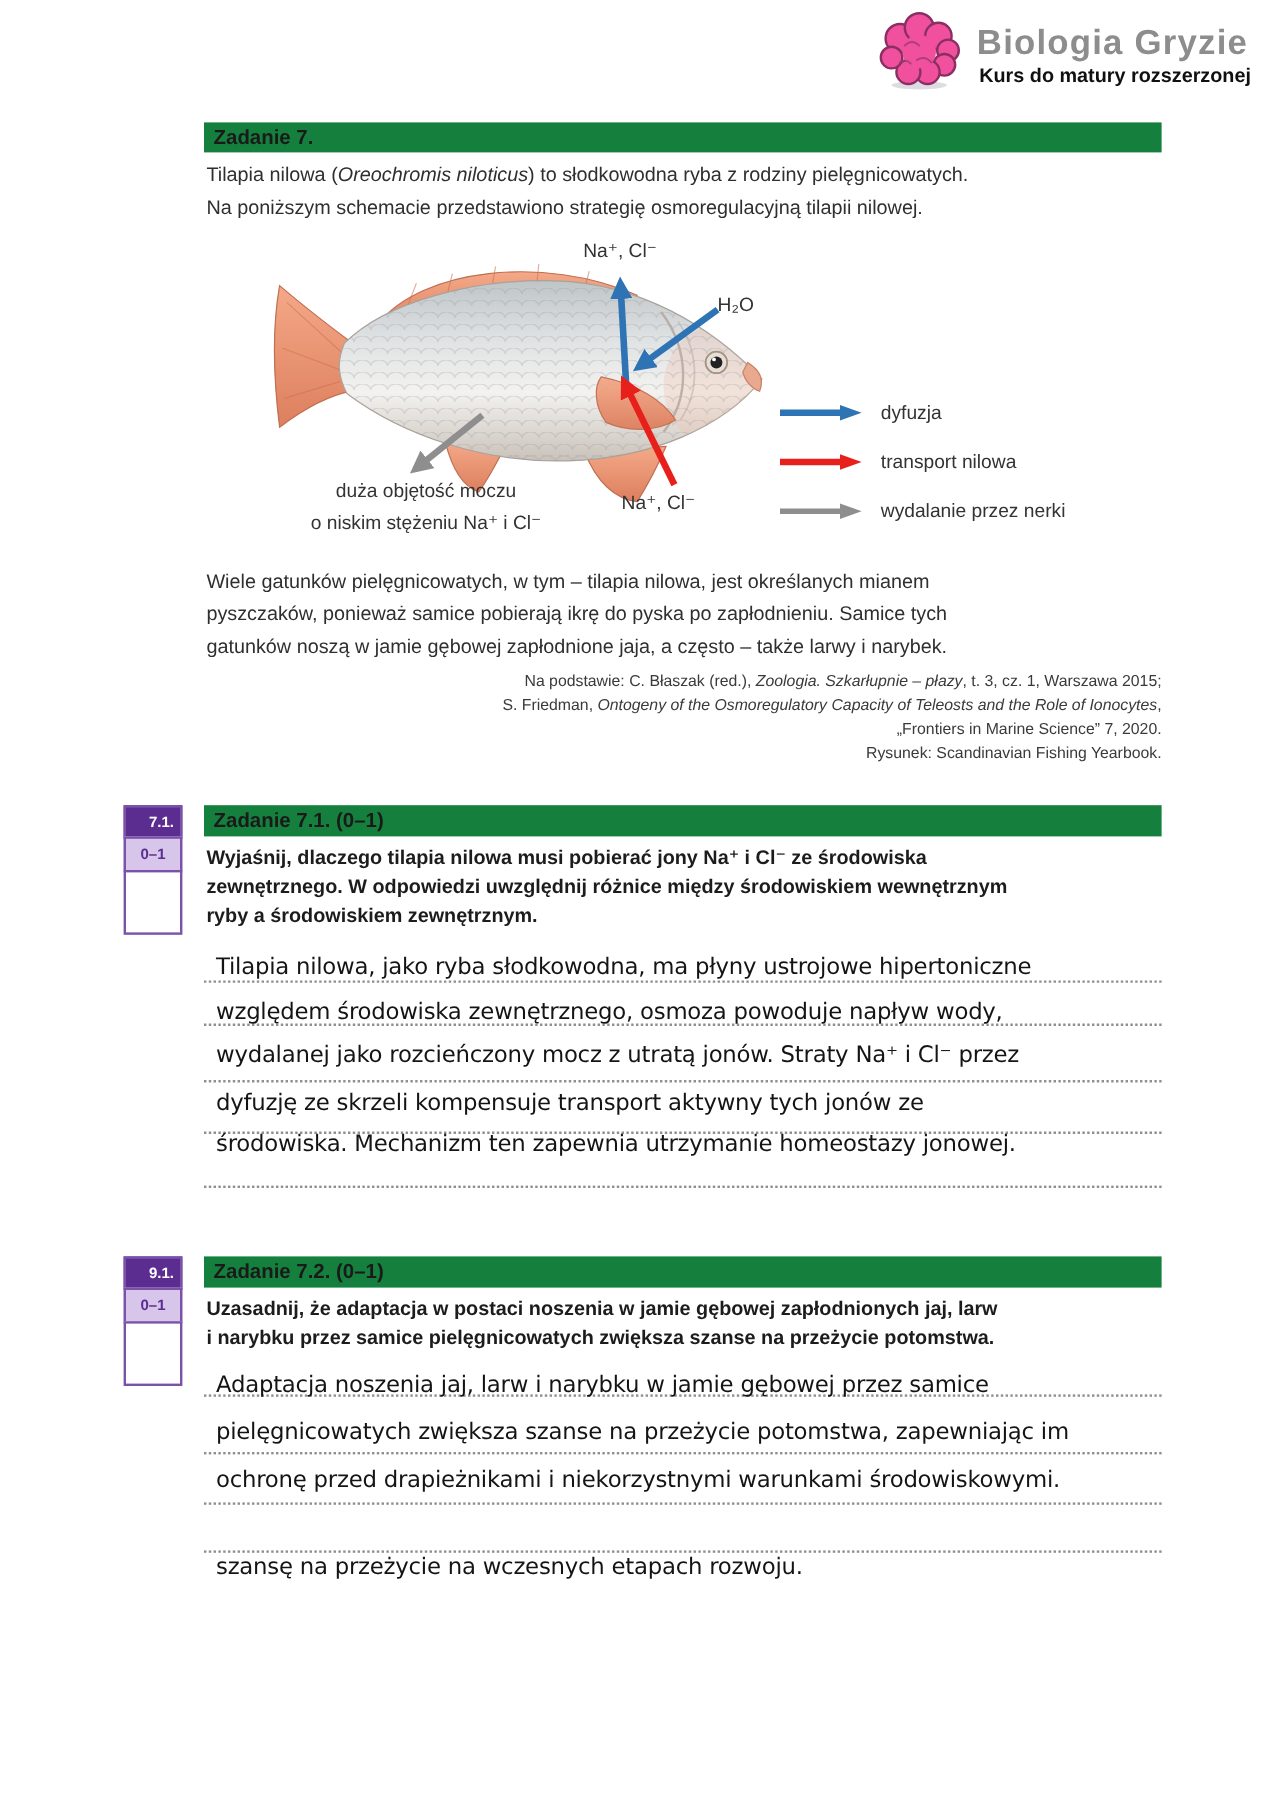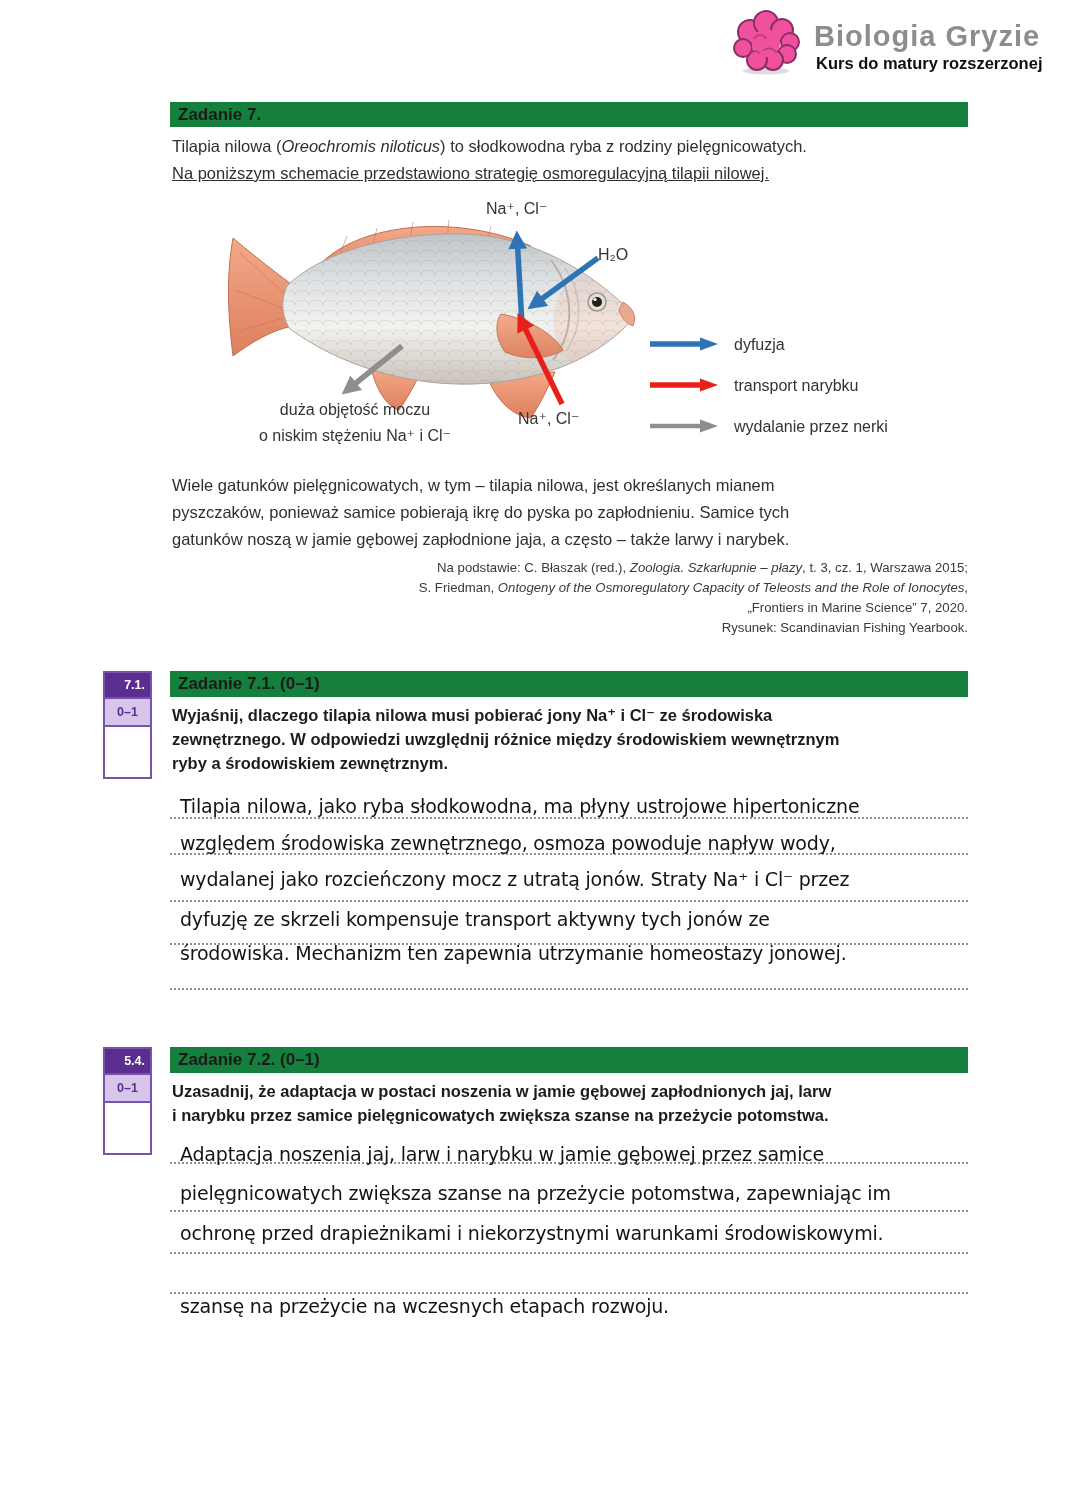--- a/index.html
+++ b/index.html
@@ -66,21 +66,21 @@
         <path d="M20,44 q5,-3 9,1"></path>
       </g>
     </svg>
   </div>
   <div class="abs brand nowrap" style="left:814px;top:20px;">Biologia Gryzie</div>
   <div class="abs brand-sub nowrap" style="left:816px;top:54px;">Kurs do matury rozszerzonej</div>
 
   <div class="abs banner" style="left:170px;top:102px;width:790px;">Zadanie 7.</div>
 
   <div class="abs txt nowrap" style="left:172px;top:133px;"><span>Tilapia nilowa (</span><span class="it">Oreochromis niloticus</span><span>) to słodkowodna ryba z rodziny pielęgnicowatych.</span></div>
-  <div class="abs txt nowrap" style="left:172px;top:160px;text-decoration:underline;">Na poniższym schemacie przedstawiono strategię osmoregulacyjną tilapii nilowej.</div>
+  <div class="abs txt nowrap" style="left:172px;top:160px;">Na poniższym schemacie przedstawiono strategię osmoregulacyjną tilapii nilowej.</div>
 
   <div class="abs" style="left:170px;top:196px;width:798px;height:262px;">
 
     <svg class="abs" style="left:55px;top:14px;" width="415" height="215" viewBox="0 0 415 215">
       <defs>
         <linearGradient id="bodyGrad" x1="0" y1="0" x2="0" y2="1">
           <stop offset="0" stop-color="#bfc4c7"></stop>
             <stop offset="0.32" stop-color="#dfe2e3"></stop>
           <stop offset="0.62" stop-color="#f3f2ef"></stop>
             <stop offset="1" stop-color="#cac2ba"></stop>
@@ -166,21 +166,21 @@
           <line x1="2" y1="8" x2="52" y2="8" stroke="#2e74b5" stroke-width="5.5"></line>
             <polygon points="52,1.5 52,14.5 70,8" fill="#2e74b5"></polygon>
         </svg>
         <span class="lbl">dyfuzja</span>
       </div>
       <div class="legend-row">
         <svg width="72" height="16" viewBox="0 0 72 16">
           <line x1="2" y1="8" x2="52" y2="8" stroke="#e8201c" stroke-width="5.5"></line>
             <polygon points="52,1.5 52,14.5 70,8" fill="#e8201c"></polygon>
         </svg>
-        <span class="lbl">transport narybku</span>
+        <span class="lbl">transport nilowa</span>
       </div>
       <div class="legend-row">
         <svg width="72" height="16" viewBox="0 0 72 16">
           <line x1="2" y1="8" x2="52" y2="8" stroke="#8e8e8e" stroke-width="4.5"></line>
             <polygon points="52,1.5 52,14.5 70,8" fill="#8e8e8e"></polygon>
         </svg>
         <span class="lbl">wydalanie przez nerki</span>
       </div>
     </div>
   </div>
@@ -214,21 +214,21 @@
     <div class="rule" style="top:157px;"></div>
     <div class="rule" style="top:202px;"></div>
     <div class="ans-text" style="top:9px;">Tilapia nilowa, jako ryba słodkowodna, ma płyny ustrojowe hipertoniczne</div>
     <div class="ans-text" style="top:46px;">względem środowiska zewnętrznego, osmoza powoduje napływ wody,</div>
     <div class="ans-text" style="top:82px;">wydalanej jako rozcieńczony mocz z utratą jonów. Straty Na⁺ i Cl⁻ przez</div>
     <div class="ans-text" style="top:122px;">dyfuzję ze skrzeli kompensuje transport aktywny tych jonów ze</div>
     <div class="ans-text" style="top:156px;">środowiska. Mechanizm ten zapewnia utrzymanie homeostazy jonowej.</div>
   </div>
 
   <div class="abs badge-col" style="left:103px;top:1047px;">
-    <div class="badge-top">5.4.</div>
+    <div class="badge-top">9.1.</div>
     <div class="badge-pts">0–1</div>
     <div class="badge-box"></div>
   </div>
   <div class="abs banner" style="left:170px;top:1047px;width:790px;height:26px;line-height:26px;">Zadanie 7.2. (0–1)</div>
 
   <div class="abs question nowrap" style="left:172px;top:1079px;">Uzasadnij, że adaptacja w postaci noszenia w jamie gębowej zapłodnionych jaj, larw</div>
   <div class="abs question nowrap" style="left:172px;top:1103px;">i narybku przez samice pielęgnicowatych zwiększa szanse na przeżycie potomstwa.</div>
 
   <div class="abs ans-block" style="left:170px;top:1140px;height:182px;">
     <div class="rule" style="top:22px;"></div>

